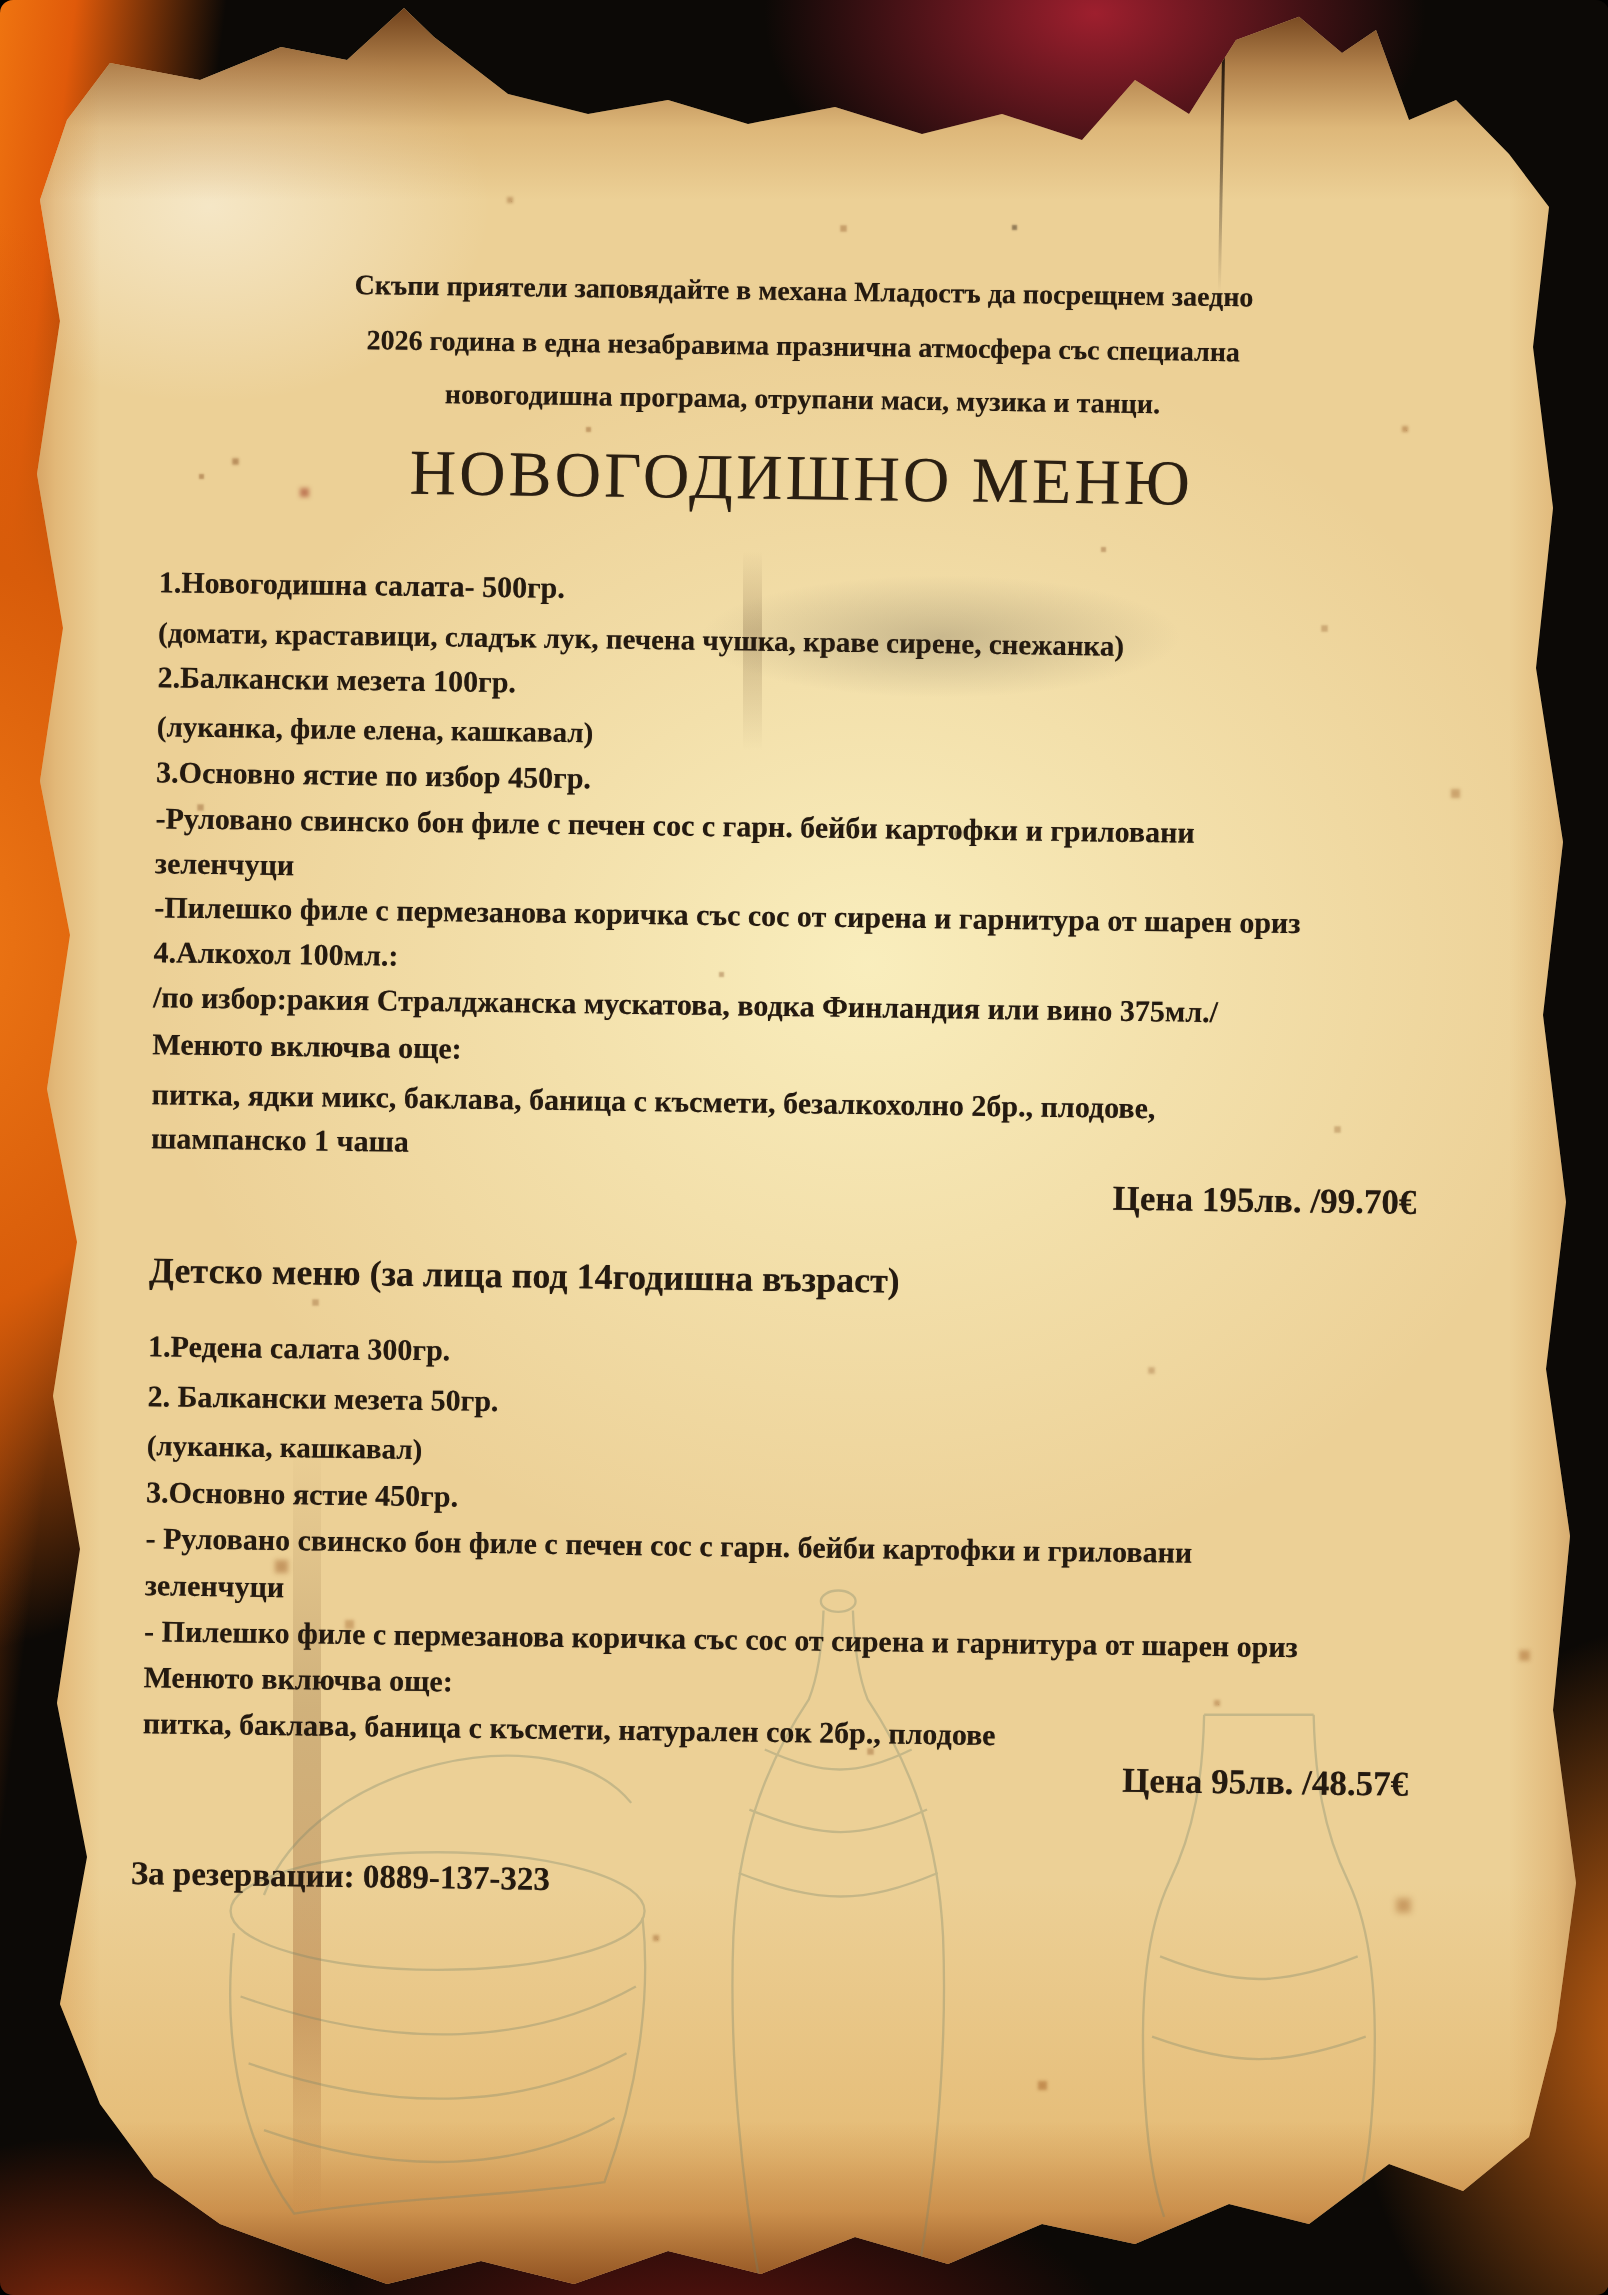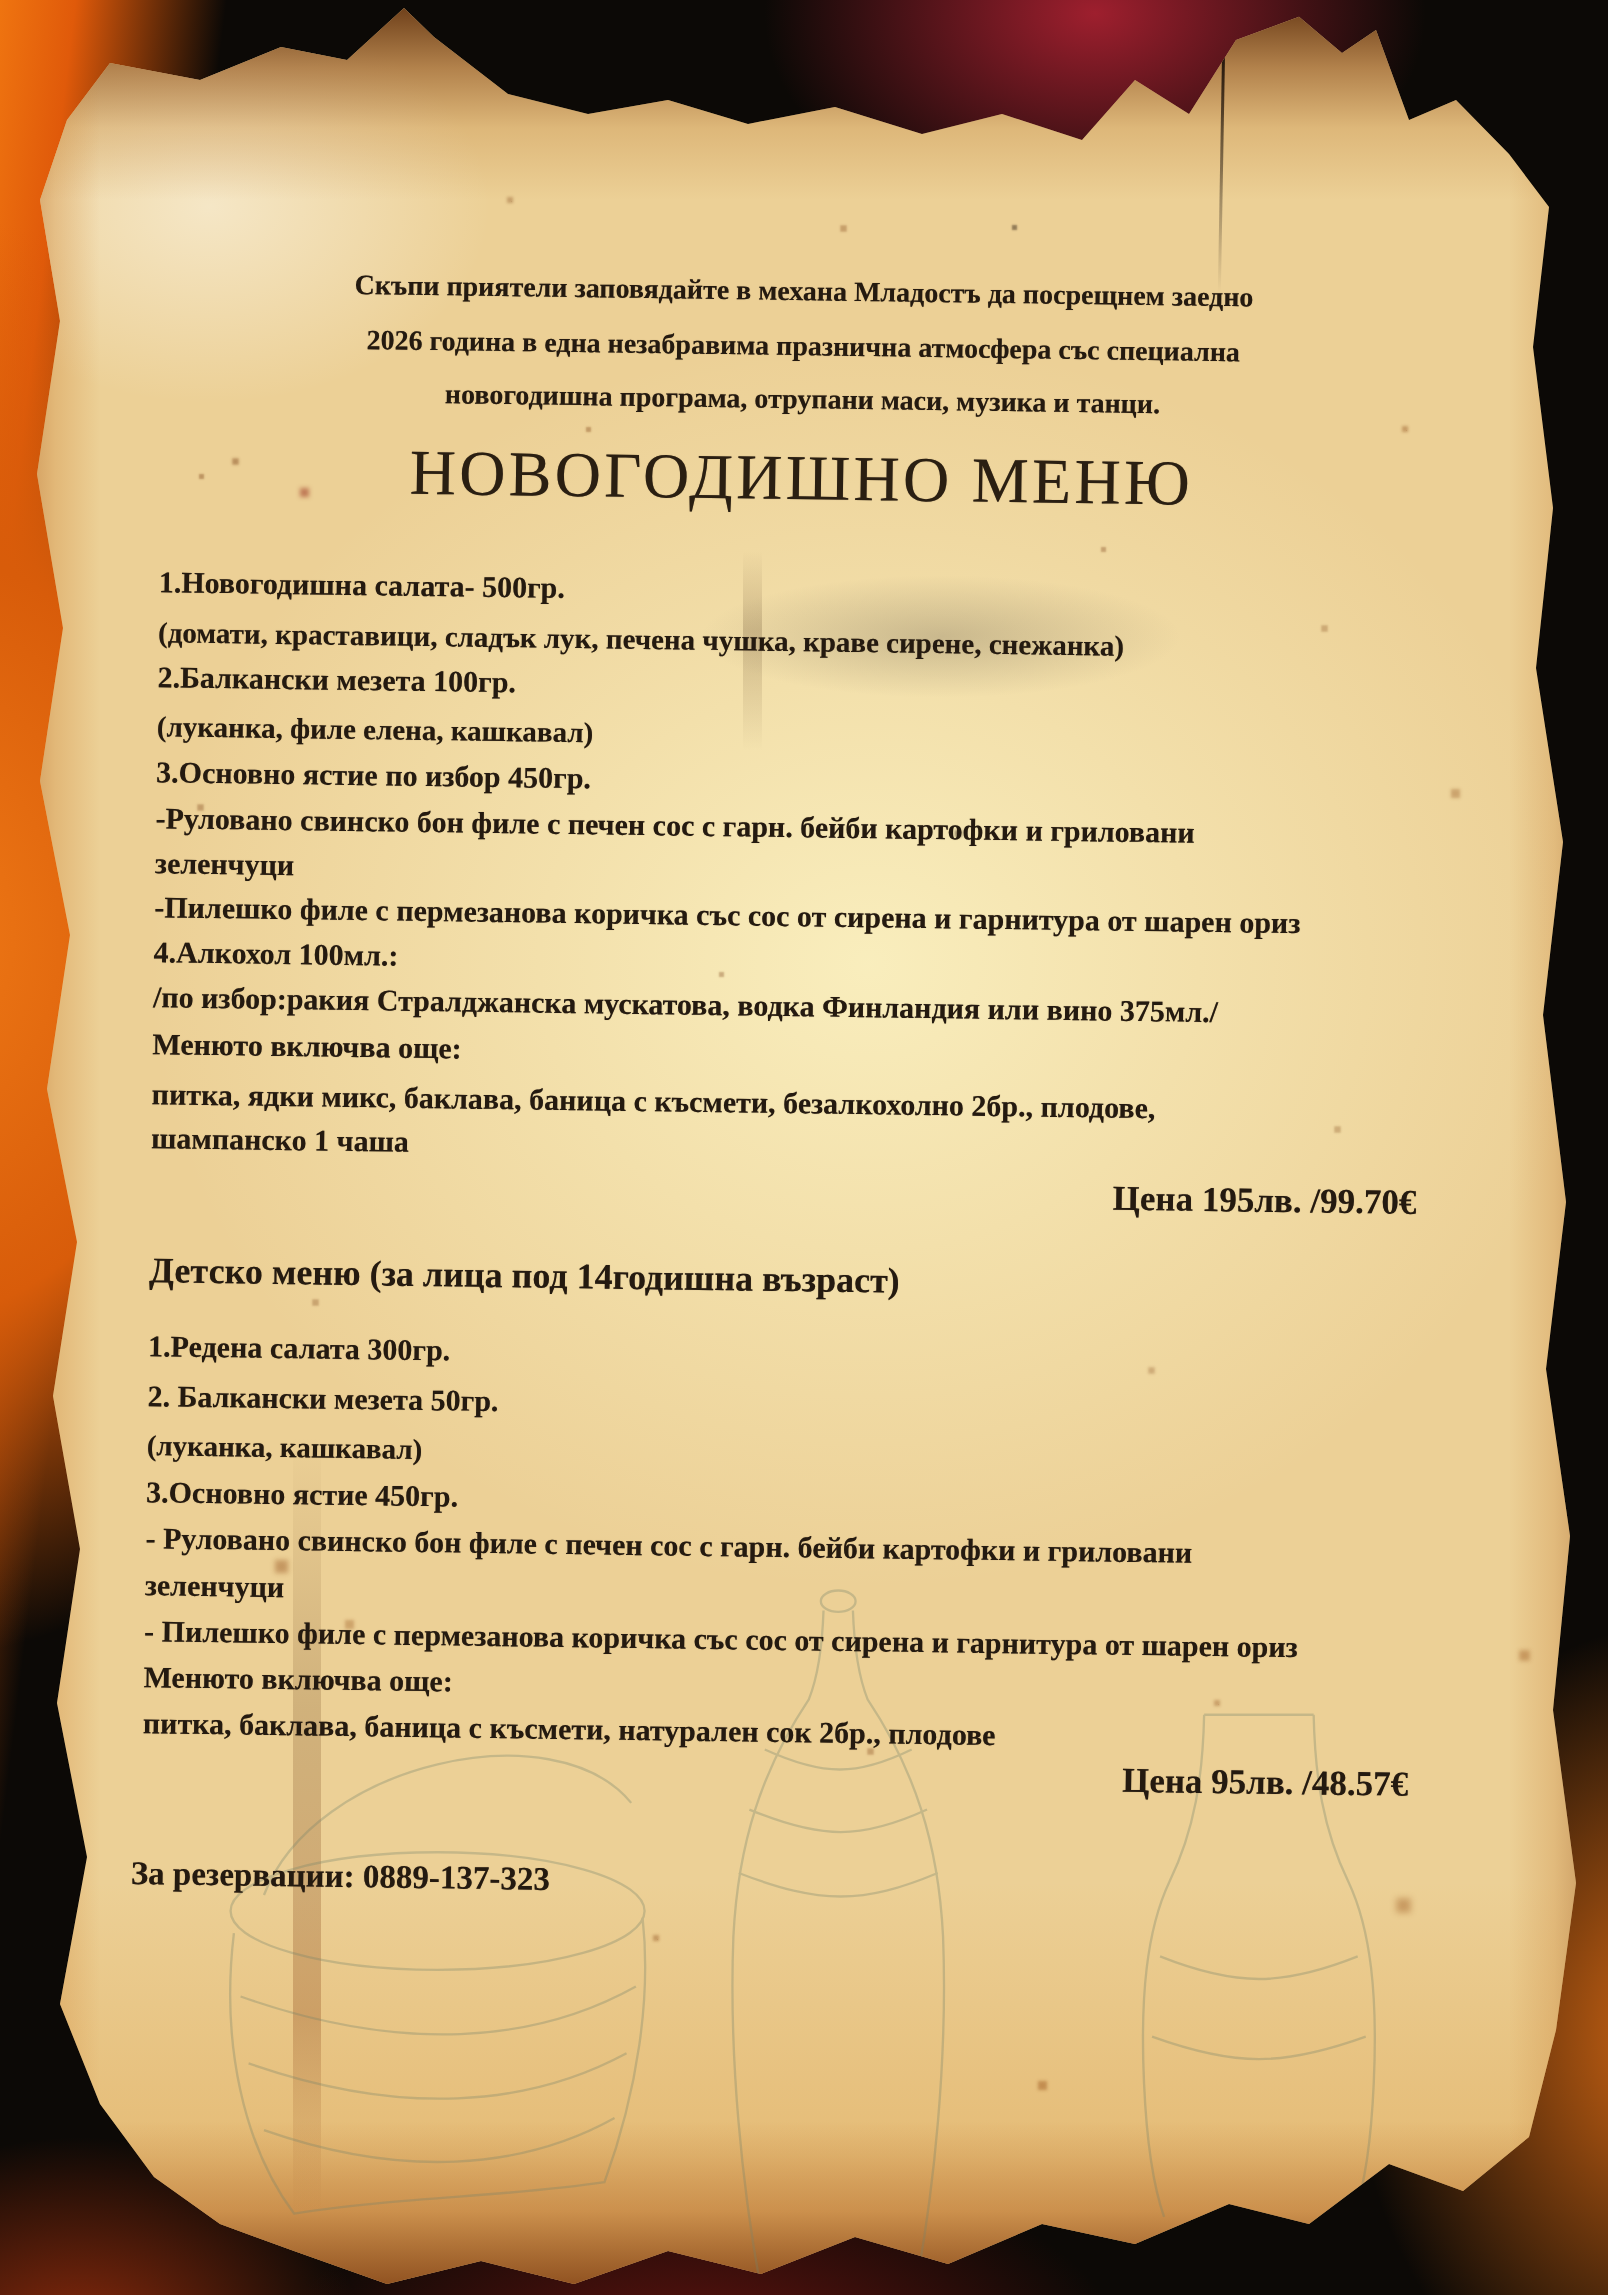--- a/index.html
+++ b/index.html
@@ -1,17 +1,17 @@
 <!DOCTYPE html>
 <html style="font-size:10.7px"><head>
 <meta charset="utf-8">
 <style>
   html,body{margin:0;padding:0;background:#000;}
   .page{position:relative;width:1609px;height:2295px;overflow:hidden;
-        font-family:"Liberation Serif","DejaVu Serif",serif;}
+        font-family:"Liberation Serif","DejaVu Serif",serif;border-radius:13px;}
   
   .bg{position:absolute;inset:0;
     background:
       radial-gradient(601px 401px at 1095px 13.4px, #9e1f2e 0%, rgba(158,31,46,0) 55%),
       radial-gradient(735px 1002px at -80px 935px, #f07a16 0%, #d85c0a 38%, rgba(216,92,10,0) 72%),
       linear-gradient(97deg, #ef7410 0%, #e05a0a 4%, rgba(224,90,10,0) 12%),
       radial-gradient(534px 668px at 1683px 2037px, #d96a14 0%, rgba(217,106,20,0) 62%),
       radial-gradient(668px 347px at 701px 2378px, #6b1410 0%, rgba(107,20,16,0) 65%),
       radial-gradient(468px 334px at 80px 2338px, #8a2a0c 0%, rgba(138,42,12,0) 60%),
       #0c0906;}

